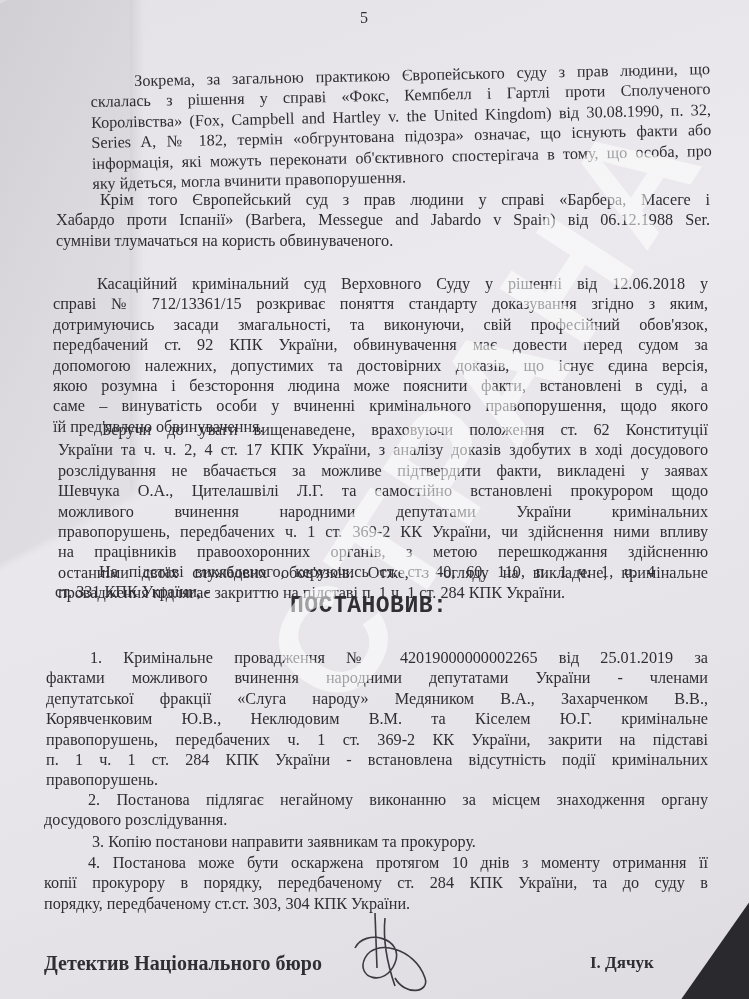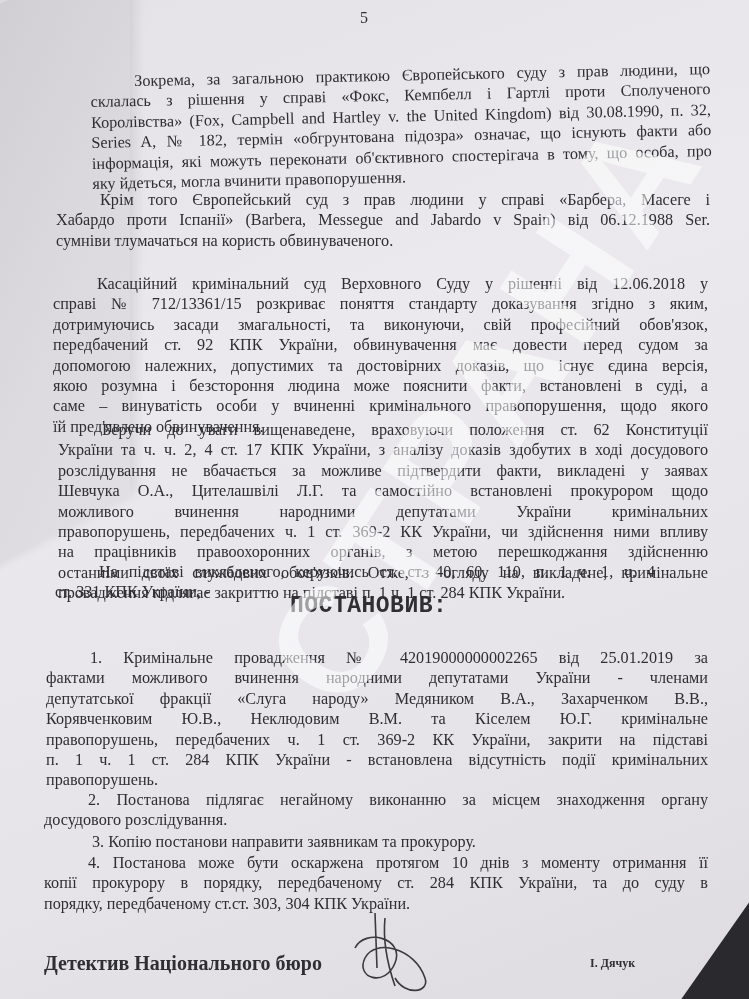--- a/index.html
+++ b/index.html
@@ -32,21 +32,21 @@
   .content {
     position: absolute; left: 0; top: 0; width: 749px;
     color: #2e2e33; font-size: 16.2px; line-height: 20.4px;
   }
   .pagenum { position: absolute; left: 360px; top: 8px; font-size: 16px; }
   .para { position: absolute; text-align: justify; }
   .line { display: block; white-space: nowrap; text-align-last: justify; }
   .line.last { text-align-last: left; }
   .heading { position: absolute; left: 290px; top: 596px; font-weight: bold; font-size: 23px; letter-spacing: 0.5px; font-family: Liberation Mono, monospace; }
   .sig-label { position: absolute; left: 44px; top: 953px; font-size: 20px; font-weight: bold; }
-  .sig-name { position: absolute; left: 590px; top: 953px; font-size: 12px; font-weight: bold; text-align: right; }
+  .sig-name { position: absolute; left: 590px; top: 953px; font-size: 17px; font-weight: bold; text-align: right; }
   .signature { position: absolute; left: 335px; top: 908px; }
 </style>
 </head>
 <body>
 
 <div class="paper">
   <div class="underpage"></div>
   <div class="corner-shadow"></div>
 
   <div class="content">

